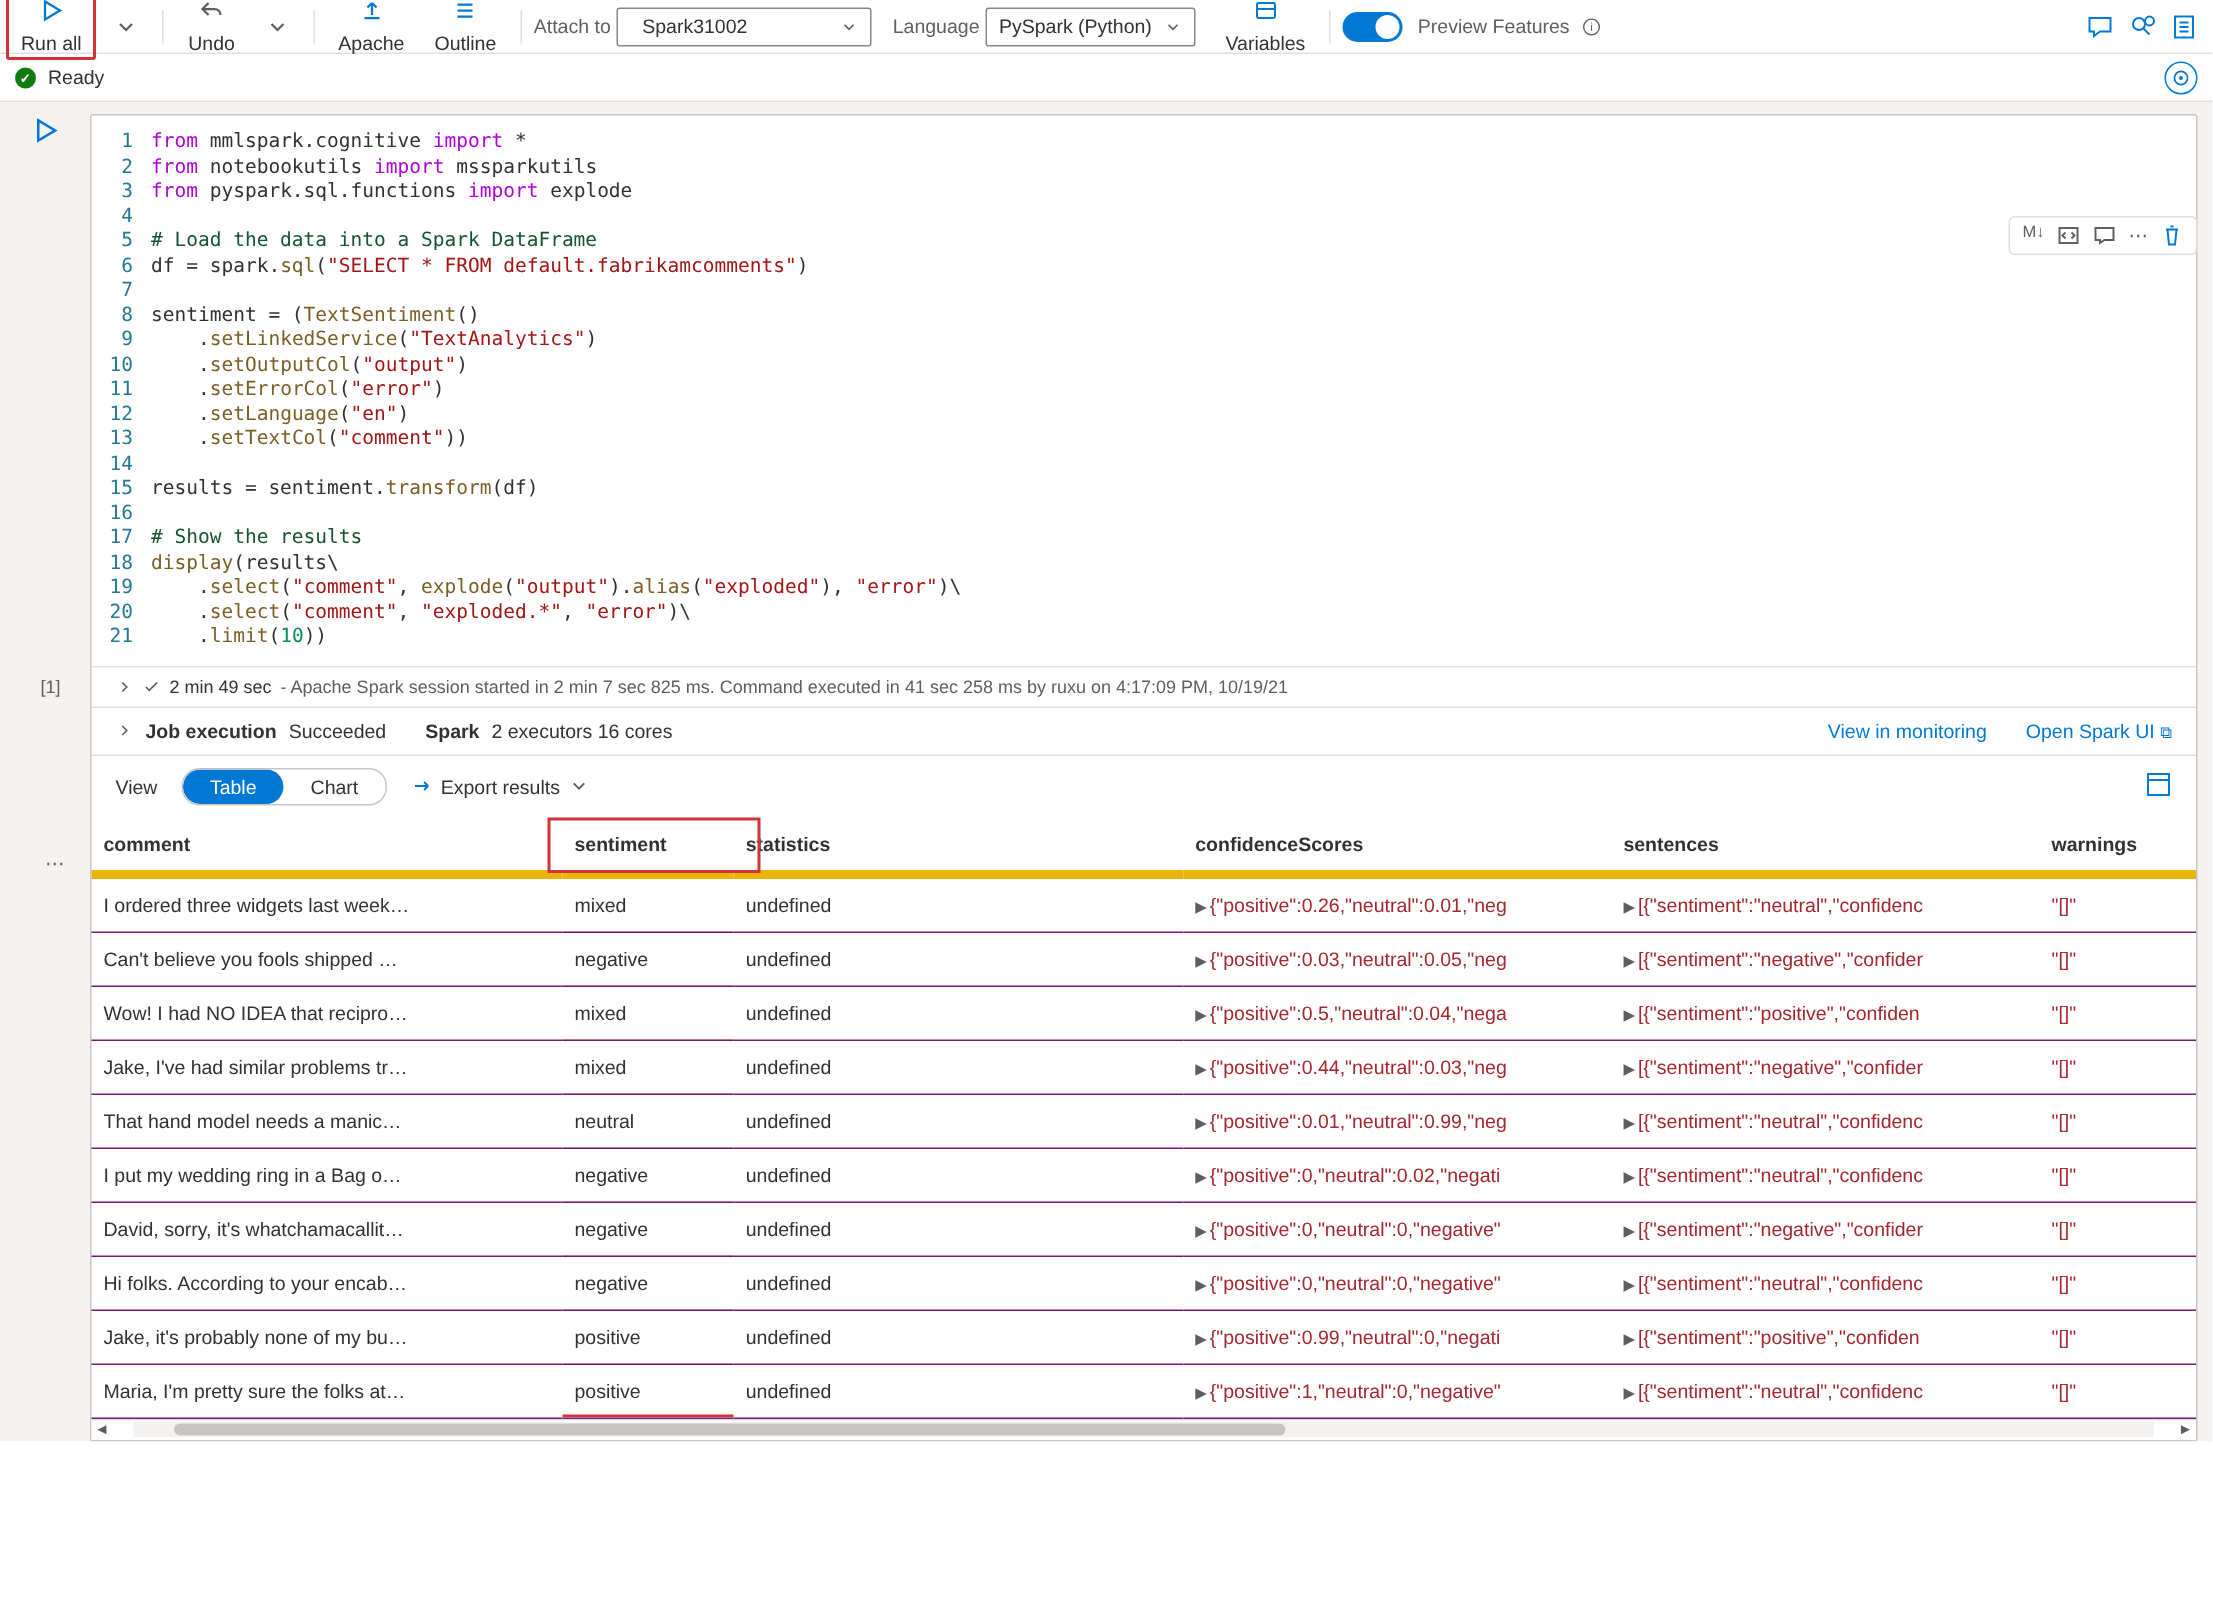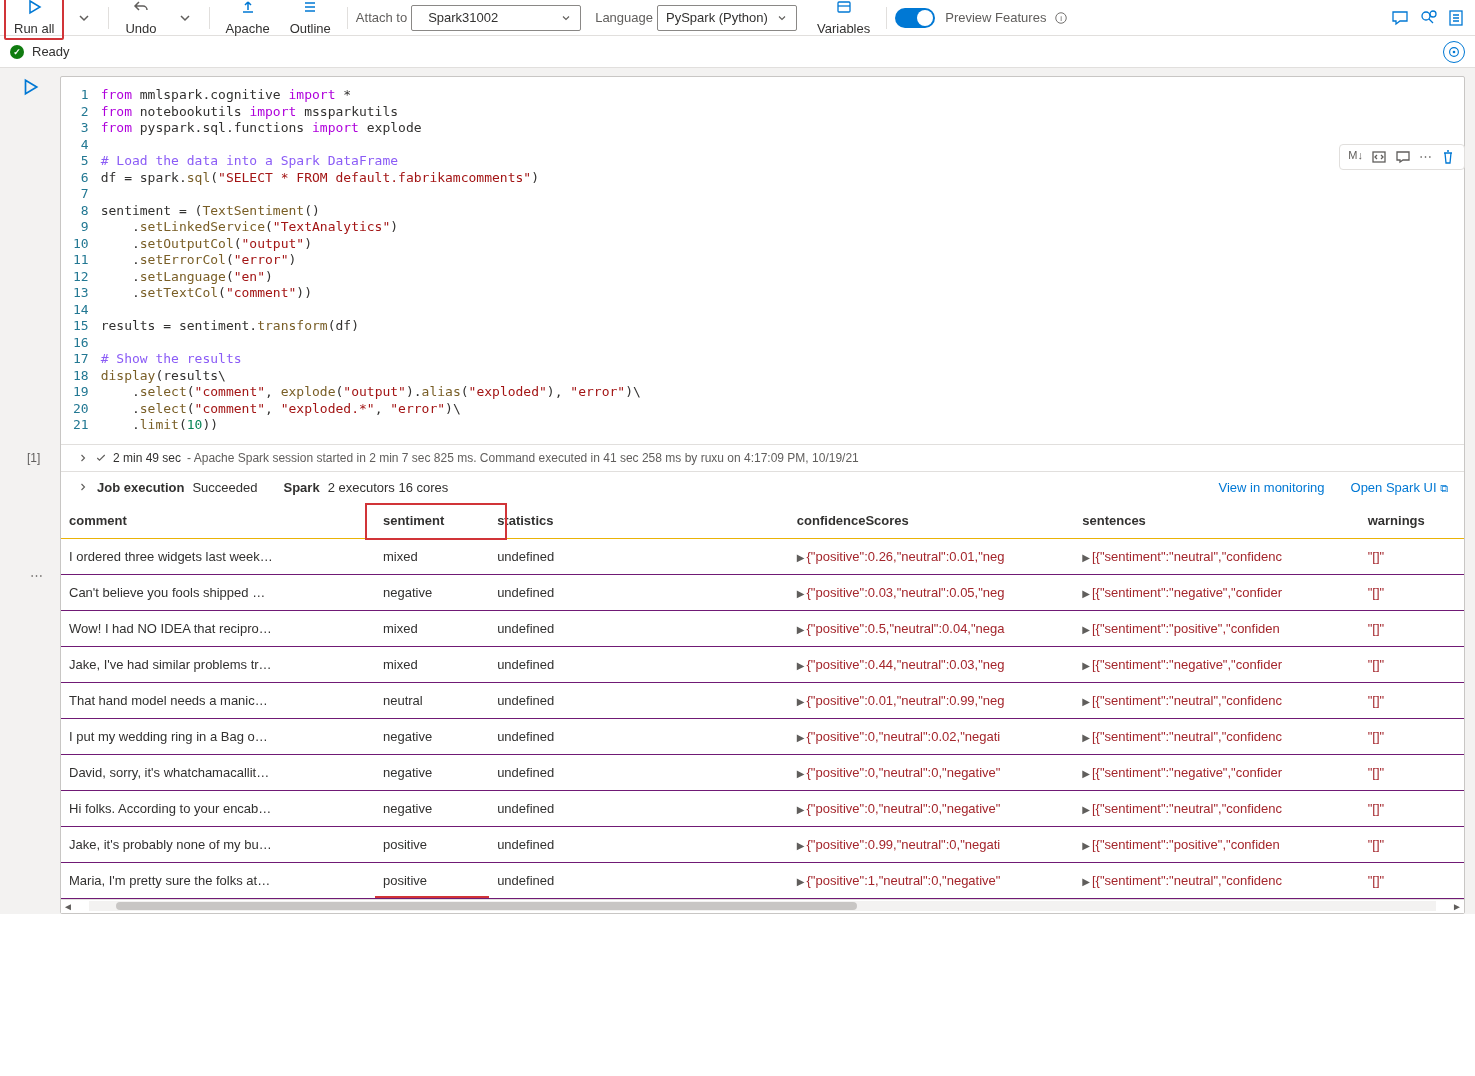--- a/index.html
+++ b/index.html
@@ -21,37 +21,37 @@
   .status-right{ margin-left:auto; width:22px; height:22px; border:1px solid #0078d4; border-radius:50%; display:flex;align-items:center;justify-content:center;color:#0078d4;font-size:12px;}
   .workspace { display:flex; background:#f3f2f1; }
   .gutter-left{ width:60px; display:flex; flex-direction:column; align-items:center; padding-top:10px; gap:8px;}
   .gutter-left .play{ color:#0078d4; }
   .cell-tools { margin-left:auto; display:flex; gap:8px; padding:4px 8px; border:1px solid #e1dfdd; background:#fff; border-radius:4px; position:absolute; right:10px; top:76px;}
   .cell-tools svg{width:16px;height:16px;color:#605e5c;}
   .cell-wrap{ flex:1; padding:8px 10px 0 0;}
   .code-cell{ border:1px solid #c8c6c4; background:#fff; border-radius:2px; }
   .code-body{ display:flex; font-family: Consolas, monospace; font-size:13px; line-height:16.5px; padding:10px 0;}
   .ln-col{ text-align:right; color:#237893; padding:0 12px; user-select:none;}
-  .code-col{ white-space:pre; } .imp{color:#af00db;} .str{color:#a31515;} .cmt{color:#8b5cf6;} .fn{color:#795e26;} .num{color:#098658;}
+  .code-col{ white-space:pre; } .imp{color:#af00db;} .str{color:#a31515;} .cmt{color:#14532d;} .fn{color:#795e26;} .num{color:#098658;}
   .exec-info{ border-top:1px solid #e1dfdd; padding:6px 40px 6px 16px; display:flex; align-items:center; gap:6px; font-size:12px; color:#605e5c;}
   .exec-info svg{width:12px;height:12px;color:#605e5c;}
   .job-row{ border-top:1px solid #e1dfdd; padding:8px 16px; display:flex; align-items:center; gap:8px; font-size:13px;}
   .job-row .chev{color:#605e5c;}
   .link{color:#0078d4; cursor:pointer;}
   .ext-icon{font-size:11px;}
   .result-tools{ border-top:1px solid #e1dfdd; padding:8px 16px; display:flex; align-items:center; gap:16px;}
   .seg{ display:flex; border:1px solid #c8c6c4; border-radius:12px; overflow:hidden;}
   .seg-btn{ padding:4px 18px; font-size:13px; cursor:pointer;}
   .seg-btn.active{ background:#0078d4; color:#fff; border-radius:12px;}
   .export{ display:flex; align-items:center; gap:6px; color:#323130; font-size:13px; cursor:pointer;}
   .export svg{width:14px;height:14px;color:#0078d4;}
   .tbl-icon{margin-left:auto; color:#0078d4;}
   .tbl-icon svg{width:18px;height:18px;}
   table{ width:100%; border-collapse:collapse; font-size:13px;}
-  thead th{ text-align:left; font-weight:600; padding:10px 8px; border-bottom:1px solid #eab308; color:#323130;}
+  thead th{ text-align:left; font-weight:600; padding:10px 8px; border-bottom:6px solid #eab308; color:#323130;}
   tbody td{ padding:10px 8px; border-bottom:1px solid #701a75; color:#323130; white-space:nowrap; overflow:hidden; text-overflow:ellipsis;}
   .json-cell{ color:#a4262c; }
   .tri{ color:#605e5c; margin-right:2px; font-size:10px;}
   .col-comment{width:220px; max-width:220px;}
   .col-sent{width:80px;}
   .col-stat{width:210px;}
   .col-conf{width:200px; max-width:200px;}
   .col-sentc{width:200px; max-width:200px;}
   .col-warn{width:60px;}
   .sent-highlight{ position:relative; }
@@ -255,20 +255,42 @@
         <span>Succeeded</span>
         <span style="width:10px;"></span>
         <b>Spark</b>
         <span>2 executors 16 cores</span>
         <span style="flex:1;"></span>
         <span class="link">View in monitoring</span>
         <span style="width:10px;"></span>
         <span class="link"><span>Open Spark UI</span> <span class="ext-icon">⧉</span></span>
       </div>
 
+      <div class="result-tools">
+        <span>View</span>
+        <div class="seg">
+          <div class="seg-btn active">Table</div>
+          <div class="seg-btn">Chart</div>
+        </div>
+        <div class="export">
+          <svg viewBox="0 0 16 16">
+              <path d="M3 8h10m0 0l-3-3m3 3l-3 3" fill="none" stroke="#0078d4" stroke-width="1.5"></path>
+            </svg>
+          <span>Export results</span>
+          <svg width="12" height="12" viewBox="0 0 16 16">
+              <path d="M4 6l4 4 4-4" fill="none" stroke="#605e5c" stroke-width="1.5"></path>
+            </svg>
+        </div>
+        <div class="tbl-icon">
+          <svg viewBox="0 0 18 18">
+              <rect x="2" y="2" width="14" height="14" fill="none" stroke="#0078d4" stroke-width="1.3"></rect>
+              <path d="M2 6h14" stroke="#0078d4" stroke-width="1.3"></path>
+            </svg>
+        </div>
+      </div>
 
       <table>
         <colgroup>
             <col class="col-comment">
             <col class="col-sent">
             <col class="col-stat">
             <col class="col-conf">
             <col class="col-sentc">
             <col class="col-warn">
           </colgroup>

